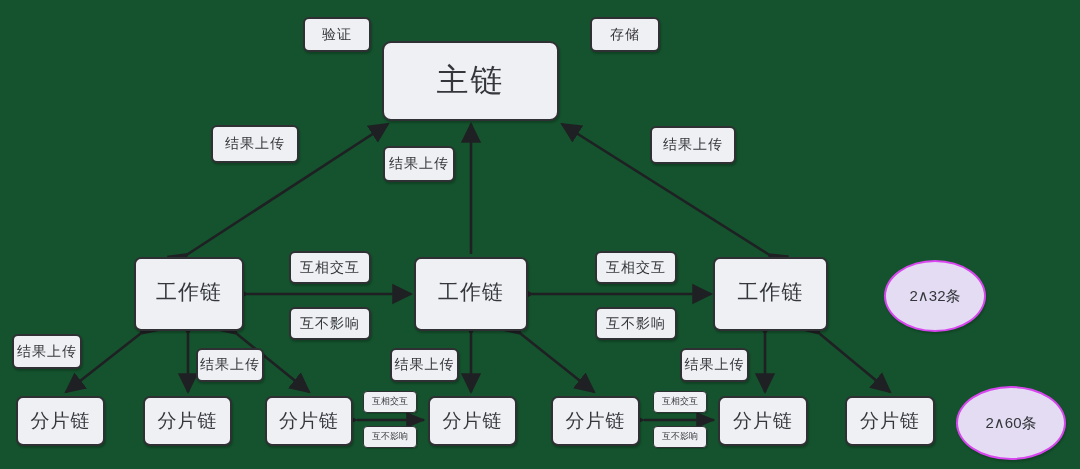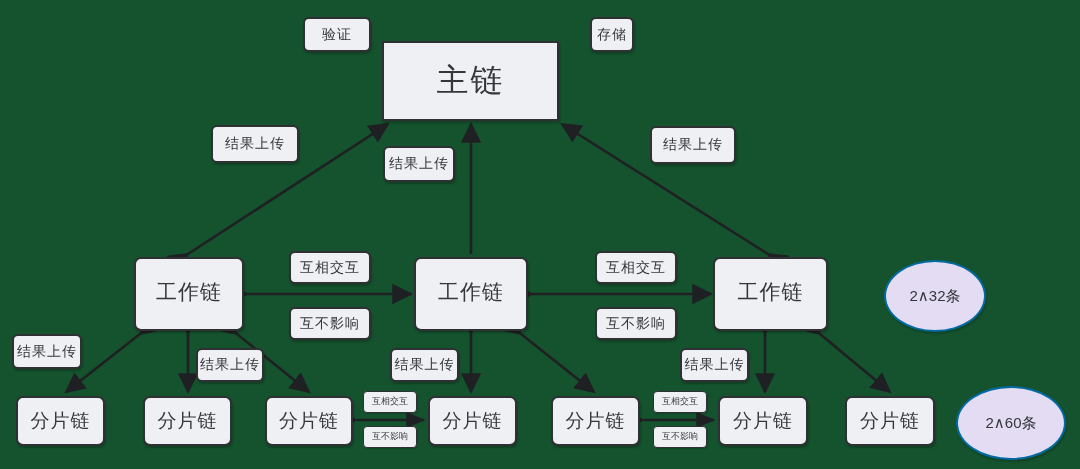--- a/index.html
+++ b/index.html
@@ -35,21 +35,21 @@
     align-items: center;
     justify-content: center;
     color: #34363b;
     text-align: center;
     line-height: 1.1;
     box-shadow: 1px 2px 2px rgba(0,0,0,0.22);
     white-space: nowrap;
   }
   .node.main {
     font-size: 32px;
-    border-radius: 0;
+    border-radius: 9px;
     letter-spacing: 2px;
   }
   .node.work {
     font-size: 21px;
     letter-spacing: 1px;
     font-family: Liberation Mono, monospace;
   }
   .node.shard {
     font-size: 19px;
     letter-spacing: 1px;
@@ -66,21 +66,21 @@
     border-width: 1px;
     border-radius: 4px;
     letter-spacing: 0px;
     background: #eef0f3;
     box-shadow: 1px 1px 1px rgba(0,0,0,0.18);
   }
   .ellipse {
     position: absolute;
     box-sizing: border-box;
     background: #e3dcf3;
-    border: 2px solid #0369a1;
+    border: 2px solid #d946ef;
     border-radius: 50%;
     display: flex;
     align-items: center;
     justify-content: center;
     font-size: 15px;
     color: #34363b;
     white-space: nowrap;
     box-shadow: 1px 2px 2px rgba(0,0,0,0.18);
   }
 </style>
@@ -151,21 +151,21 @@
       <line x1="357" y1="420" x2="424" y2="420" marker-start="url(#ah-sm)" marker-end="url(#ah-sm)"></line>
     </g>
 
     <g stroke="#1f2023" stroke-width="2.4" fill="none">
       <line x1="644" y1="420" x2="714" y2="420" marker-start="url(#ah-sm)" marker-end="url(#ah-sm)"></line>
     </g>
   </svg>
 
   <div class="node tag" style="left:303px; top:17px; width:68px; height:35px;">验证</div>
 
-  <div class="node tag" style="left:590px; top:17px; width:44px; height:35px;">存储</div>
+  <div class="node tag" style="left:590px; top:17px; width:70px; height:35px;">存储</div>
 
   <div class="node main" style="left:382px; top:41px; width:177px; height:80px;">主链</div>
 
   <div class="node tag" style="left:211px; top:125px; width:88px; height:38px;">结果上传</div>
 
   <div class="node tag" style="left:383px; top:146px; width:72px; height:36px;">结果上传</div>
 
   <div class="node tag" style="left:650px; top:126px; width:86px; height:38px;">结果上传</div>
 
   <div class="node work" style="left:134px; top:257px; width:110px; height:74px;">工作链</div>

